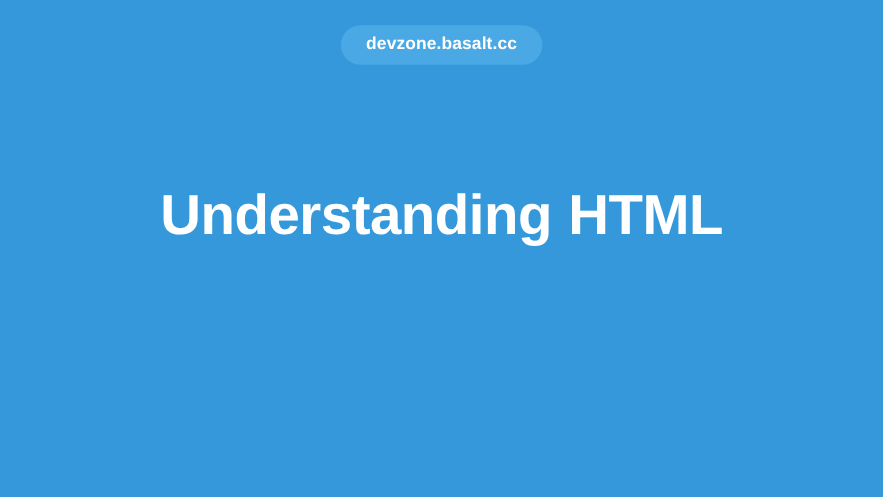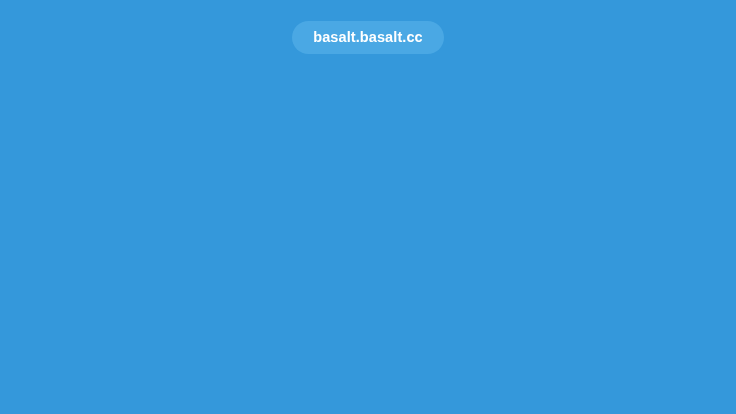--- a/index.html
+++ b/index.html
@@ -77,21 +77,22 @@
   .headline .line {
     display: block;
   }
 </style>
 </head>
 <body>
 
 <div class="card">
 
   <div class="badge-row">
-    <span class="site-badge">basalt.basalt.cc</span>
+    <span class="site-badge">devzone.basalt.cc</span>
   </div>
 
   <div class="headline-wrap">
     <h1 class="headline">
+      <span class="line">Understanding HTML</span>
     </h1>
   </div>
 
 </div>
 
 </body></html>

